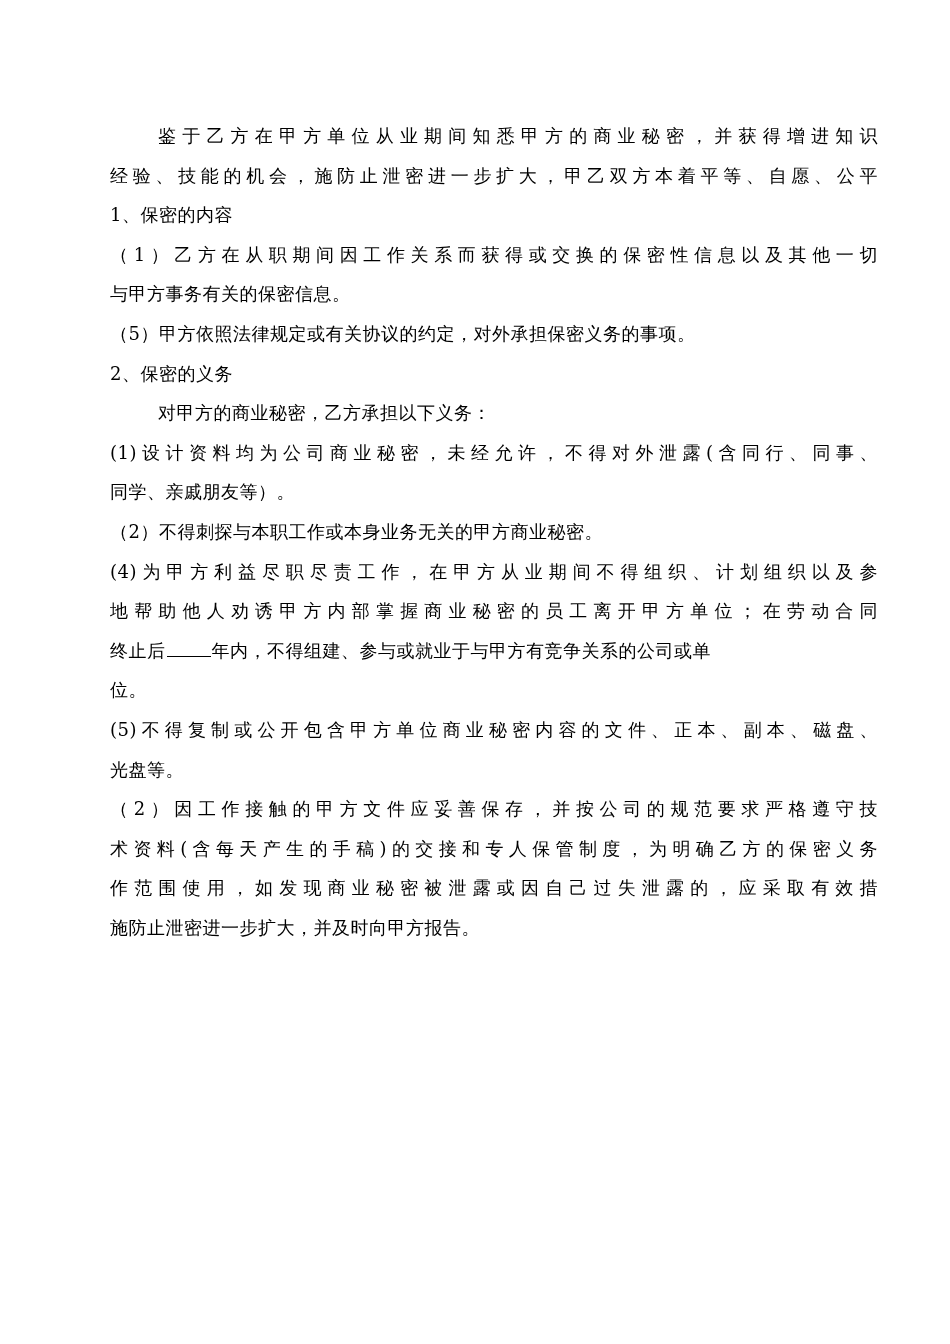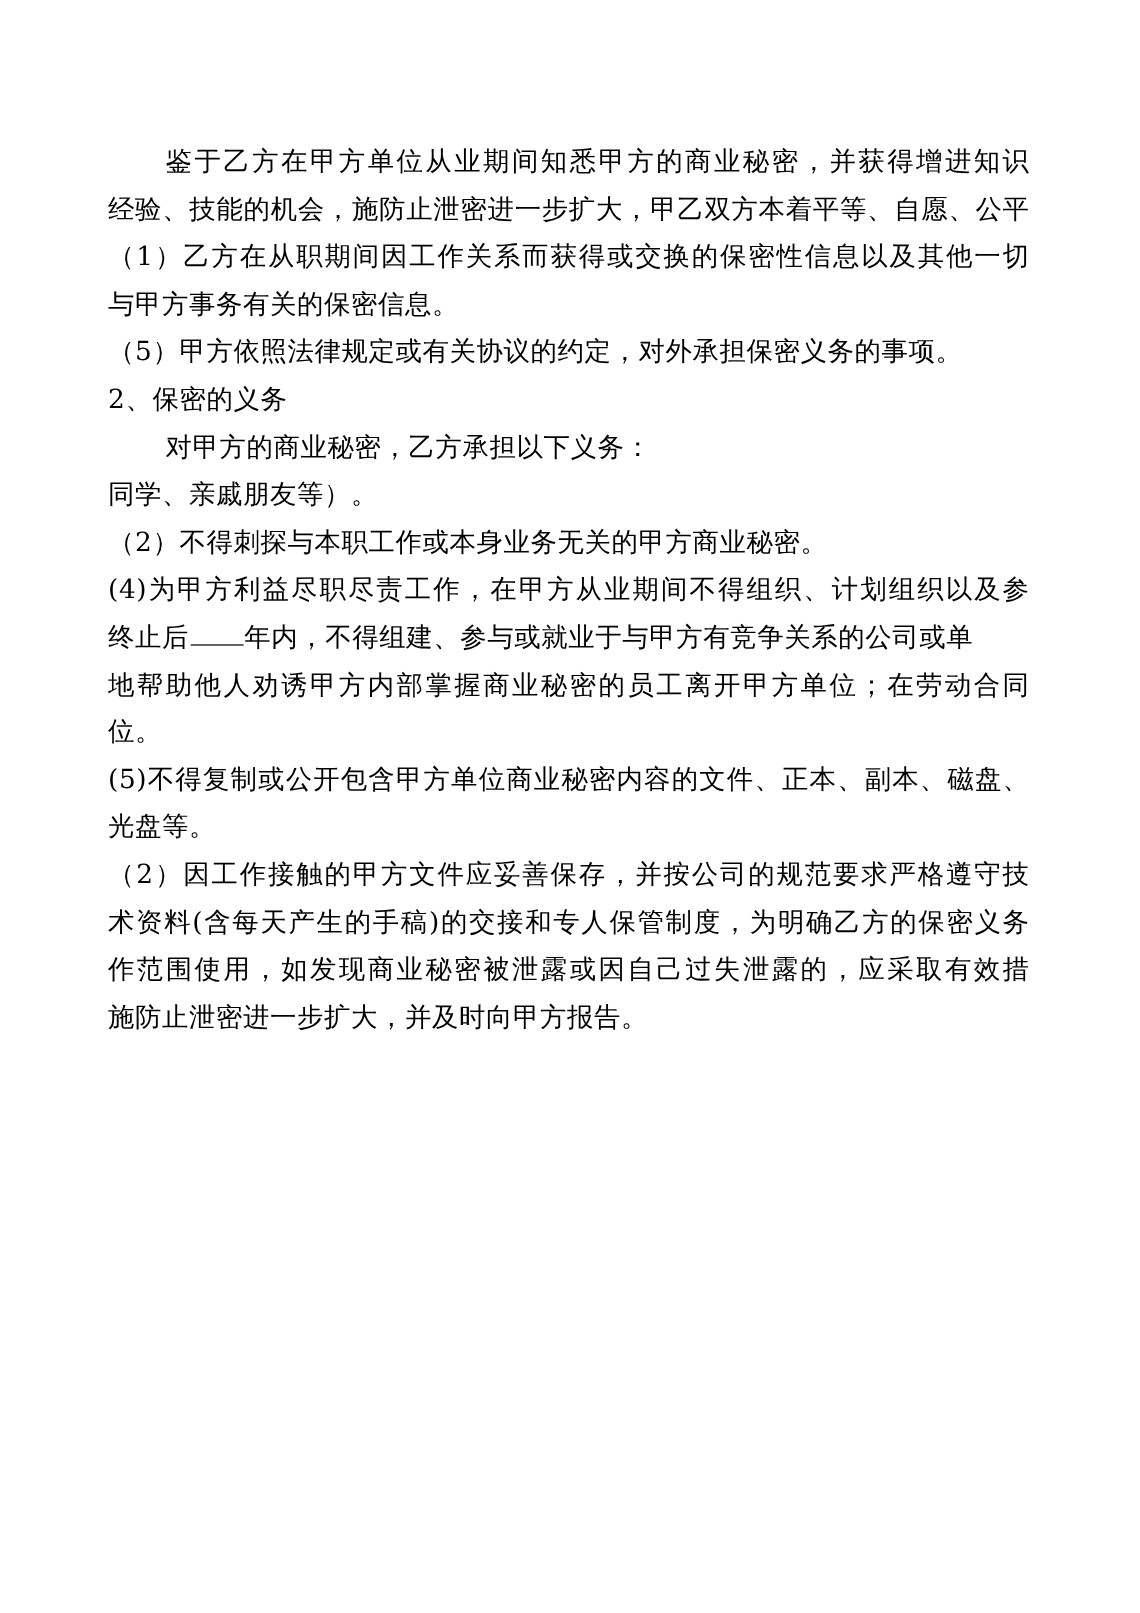--- a/index.html
+++ b/index.html
@@ -26,23 +26,24 @@
     .body-text {
       position: absolute;
       left: 90px;
       top: 116px;
       width: 770px;
     }
     .line {
       display: block;
       height: 39.6px;
       line-height: 39.6px;
-      font-size: 22px;
+      font-size: 18px;
       white-space: nowrap;
       letter-spacing: 0.5px;
+      margin-left: 20px;
     }
     .line.indent {
       padding-left: 48px;
     }
     .line.justify {
       text-align: justify;
       text-align-last: justify;
       width: 768px;
     }
     .blank {
@@ -59,46 +60,48 @@
 
 <div class="page">
   <div class="body-text">
 
     <div>
       <span class="line indent justify" style="width:720px">鉴于乙方在甲方单位从业期间知悉甲方的商业秘密，并获得增进知识</span>
       <span class="line justify">经验、技能的机会，施防止泄密进一步扩大，甲乙双方本着平等、自愿、公平</span>
     </div>
 
     <div>
+      <span class="line">1、保密的内容</span>
       <div>
         <span class="line justify">（1）乙方在从职期间因工作关系而获得或交换的保密性信息以及其他一切</span>
         <span class="line">与甲方事务有关的保密信息。</span>
       </div>
       <div>
         <span class="line">（5）甲方依照法律规定或有关协议的约定，对外承担保密义务的事项。</span>
       </div>
     </div>
 
     <div>
       <span class="line">2、保密的义务</span>
       <span class="line indent">对甲方的商业秘密，乙方承担以下义务：</span>
 
       <div>
+        <span class="line justify">(1)设计资料均为公司商业秘密，未经允许，不得对外泄露(含同行、同事、</span>
         <span class="line">同学、亲戚朋友等）。</span>
       </div>
 
       <div>
         <span class="line">（2）不得刺探与本职工作或本身业务无关的甲方商业秘密。</span>
       </div>
 
 
       <div>
         <span class="line justify">(4)为甲方利益尽职尽责工作，在甲方从业期间不得组织、计划组织以及参</span>
+        <span class="line justify">地帮助他人劝诱甲方内部掌握商业秘密的员工离开甲方单位；在劳动合同</span>
         <span class="line"><span>终止后</span><span class="blank"></span><span>年内，不得组建、参与或就业于与甲方有竞争关系的公司或单</span></span>
-        <span class="line justify">地帮助他人劝诱甲方内部掌握商业秘密的员工离开甲方单位；在劳动合同</span>
         <span class="line">位。</span>
       </div>
 
       <div>
         <span class="line justify">(5)不得复制或公开包含甲方单位商业秘密内容的文件、正本、副本、磁盘、</span>
         <span class="line">光盘等。</span>
       </div>
 
       <div>
         <span class="line justify">（2）因工作接触的甲方文件应妥善保存，并按公司的规范要求严格遵守技</span>

